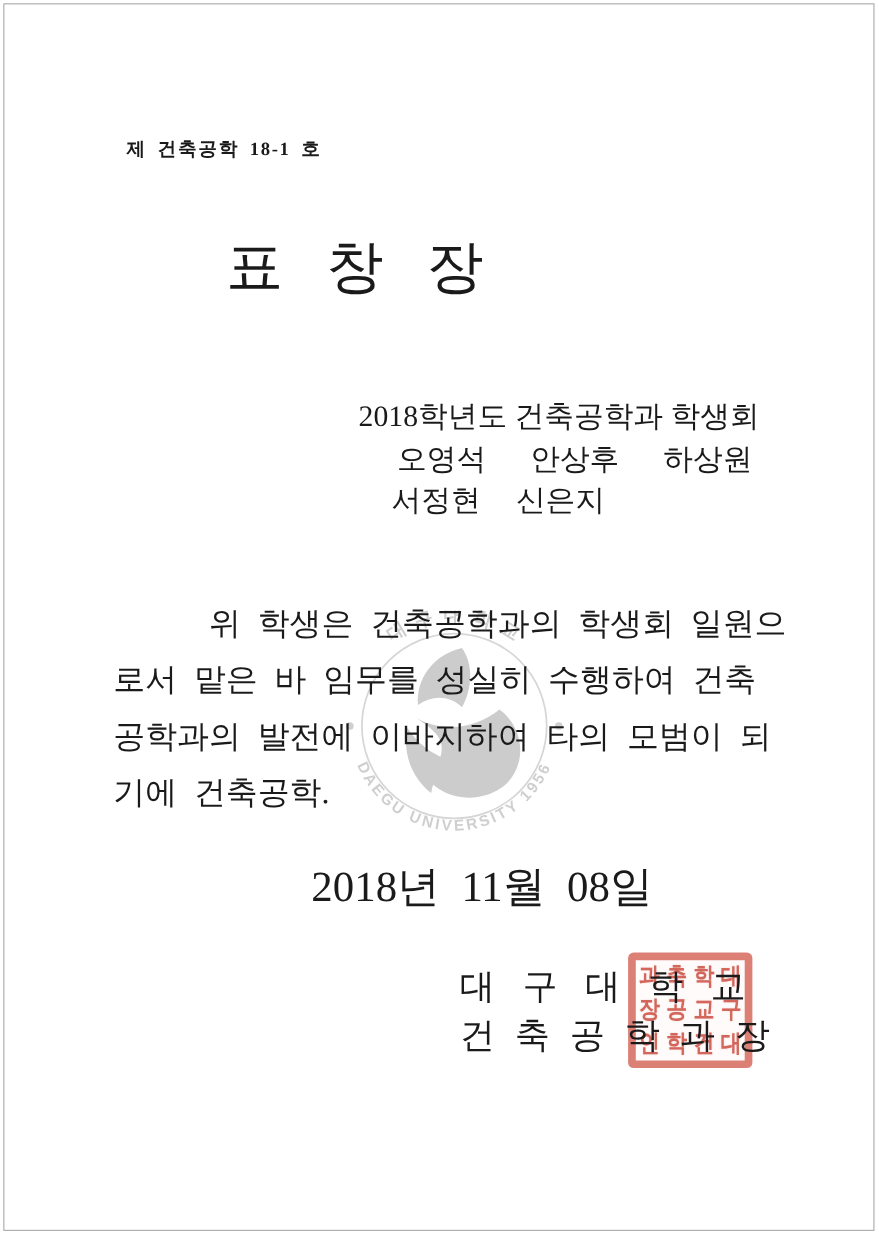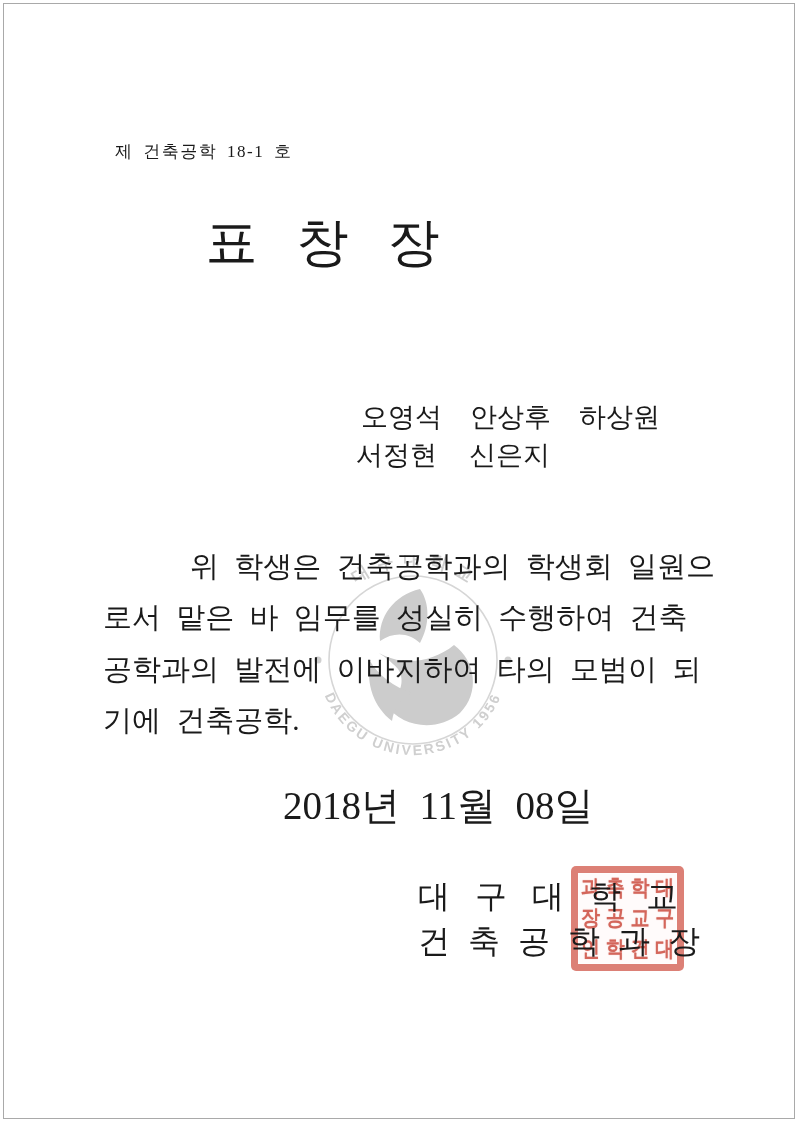--- a/index.html
+++ b/index.html
@@ -18,43 +18,43 @@
   }
   .page-frame {
     position: absolute;
     left: 3px; top: 3px; right: 4px; bottom: 9px;
     border: 1px solid #a9a9a9;
     pointer-events: none;
   }
   .abs { position: absolute; white-space: pre; }
 
   .doc-number {
-    left: 115px; top: 140px;
+    left: 115px; top: 124px;
     font-size: 17px;
-    font-weight: 400;
+    font-weight: 700;
     letter-spacing: 1.5px;
     word-spacing: 4px;
     z-index: 3;
   }
   .title {
     left: 0; top: 208px; width: 645px;
     text-align: center;
     font-size: 52px;
     font-weight: 500;
     word-spacing: 26px;
     white-space: pre;
     z-index: 3;
   }
   .recipient-group {
     left: 326px; top: 360px;
     font-size: 27px;
     z-index: 3;
   }
   .name-row { display: flex; z-index: 3; }
-  .name-row-1 { left: 361px; top: 399px; gap: 28px; }
+  .name-row-1 { left: 361px; top: 399px; gap: 40px; }
   .name-row-2 { left: 356px; top: 437px; gap: 32px; }
   .name-row span { font-size: 27px; white-space: pre; }
 
   .body-line {
     font-size: 29px;
     word-spacing: 8px;
     z-index: 2;
   }
   .body-line-1 { left: 190px; top: 547px; text-align: right; }
   .body-line-2 { left: 103px; top: 598px; }
@@ -132,20 +132,21 @@
       <path d="M112,34 C86,40 70,62 72,86 C86,76 102,78 112,88 C122,70 122,48 112,34 Z"></path>
       <path d="M68,96 C92,112 124,108 146,90 C168,106 172,138 152,158 C128,178 94,172 78,150 C92,142 98,126 90,114 C83,106 74,100 68,96 Z"></path>
       <path d="M62,106 C58,130 66,152 84,166 C86,152 94,142 104,138 C86,132 70,120 62,106 Z"></path>
     </g>
   </svg>
 
   <div class="abs doc-number">제 건축공학 18-1 호</div>
 
   <div class="abs title">표 창 장</div>
 
+  <div class="abs recipient-group">2018학년도 건축공학과 학생회</div>
 
   <div class="abs name-row name-row-1">
     <span>오영석</span>
     <span>안상후</span>
     <span>하상원</span>
   </div>
   <div class="abs name-row name-row-2">
     <span>서정현</span>
     <span>신은지</span>
   </div>

